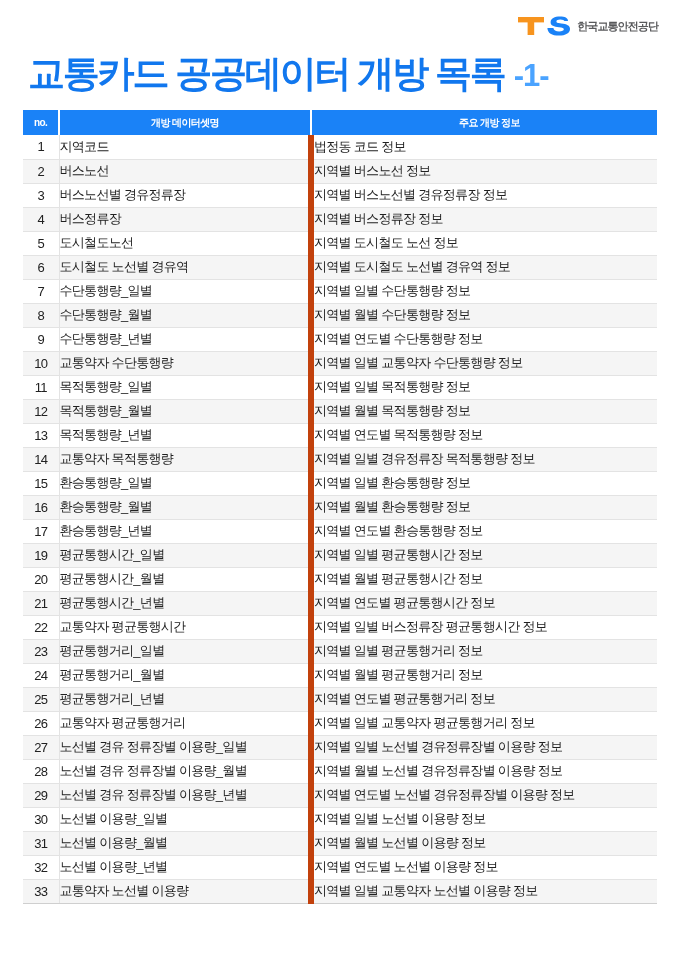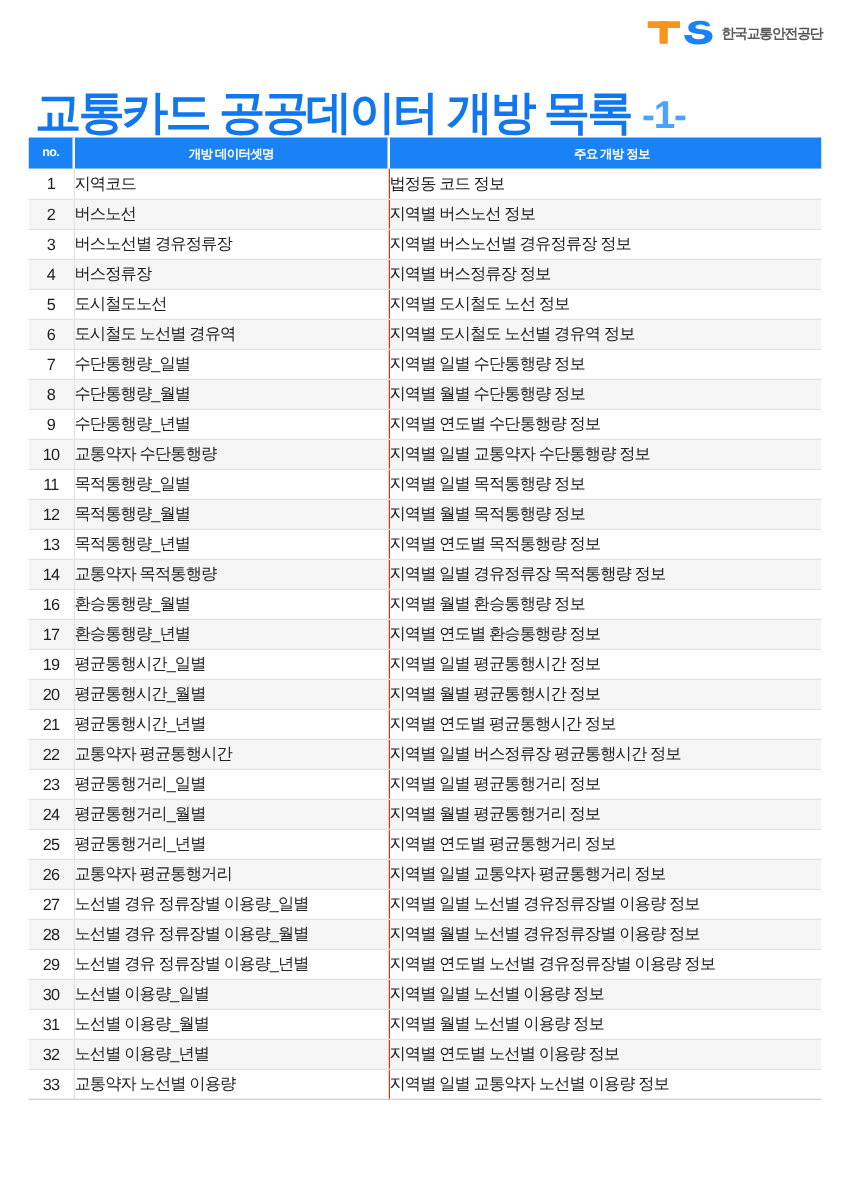--- a/index.html
+++ b/index.html
@@ -40,21 +40,21 @@
     color: #58595b;
     letter-spacing: -0.9px;
     white-space: nowrap;
   }
 
   
   .title-wrap {
     padding: 2px 0 0 28px;
     height: 56px;
     display: flex;
-    align-items: flex-start;
+    align-items: center;
   }
   .title {
     font-size: 37px;
     font-weight: bold;
     color: #1177ee;
     letter-spacing: -2.2px;
     line-height: 1;
     white-space: nowrap;
     display: flex;
     align-items: baseline;
@@ -110,21 +110,21 @@
   table.data tbody tr:nth-child(odd) td {
     background: #ffffff;
   }
   td.cell-no {
     text-align: center;
     border-right: 1px solid #e3e3e3;
     font-size: 13px;
     color: #303030;
   }
   td.cell-name {
-    border-right: 1px solid #c2410c;
+    border-right: 6px solid #c2410c;
     padding-left: 22px;
   }
   td.cell-info {
     padding-left: 22px;
   }
   table.data tbody tr:last-child td {
     border-bottom: 1px solid #cfcfcf;
   }
 </style>
 </head>
@@ -235,20 +235,25 @@
           <td class="cell-no">13</td>
           <td class="cell-name">목적통행량_년별</td>
           <td class="cell-info">지역별 연도별 목적통행량 정보</td>
         </tr>
         <tr>
           <td class="cell-no">14</td>
           <td class="cell-name">교통약자 목적통행량</td>
           <td class="cell-info">지역별 일별 경유정류장 목적통행량 정보</td>
         </tr>
         <tr>
+          <td class="cell-no">15</td>
+          <td class="cell-name">환승통행량_일별</td>
+          <td class="cell-info">지역별 일별 환승통행량 정보</td>
+        </tr>
+        <tr>
           <td class="cell-no">16</td>
           <td class="cell-name">환승통행량_월별</td>
           <td class="cell-info">지역별 월별 환승통행량 정보</td>
         </tr>
         <tr>
           <td class="cell-no">17</td>
           <td class="cell-name">환승통행량_년별</td>
           <td class="cell-info">지역별 연도별 환승통행량 정보</td>
         </tr>
         <tr>

